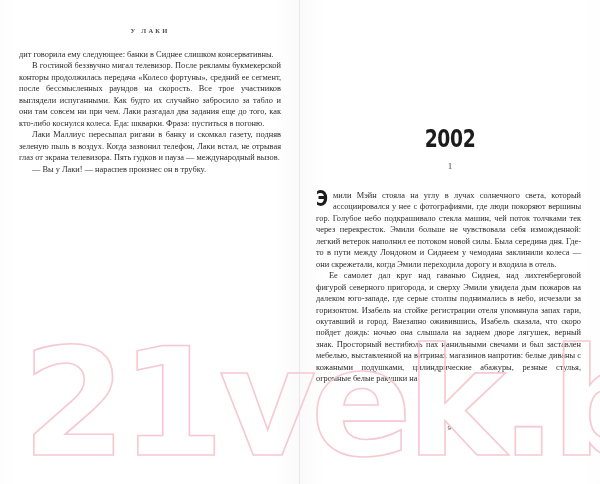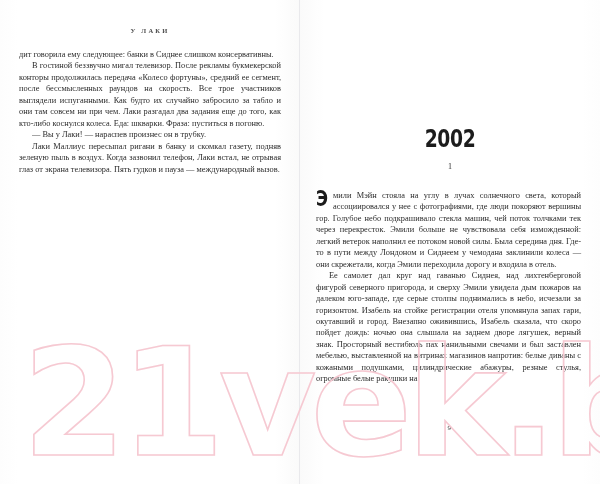--- a/index.html
+++ b/index.html
@@ -166,22 +166,22 @@
 <body>
 
 <div id="spread">
 
   <div class="page page-left">
     <div class="running-head">У ЛАКИ</div>
 
     <div class="text-col-left">
       <p class="body noindent">дит говорила ему следующее: банки в Сиднее слишком консервативны.</p>
       <p class="body">В гостиной беззвучно мигал телевизор. После рекламы букмекерской конторы продолжилась передача «Колесо фортуны», средний ее сегмент, после бессмысленных раундов на скорость. Все трое участников выглядели испуганными. Как будто их случайно забросило за табло и они там совсем ни при чем. Лаки разгадал два задания еще до того, как кто-либо коснулся колеса. Еда: шкварки. Фраза: пуститься в погоню.</p>
+      <p class="body">Лаки Маллиус пересыпал ригани в банку и скомкал газету, подняв зеленую пыль в воздух. Когда зазвонил телефон, Лаки встал, не отрывая глаз от экрана телевизора. Пять гудков и пауза — международный вызов.</p>
       <p class="body dialogue">— Вы у Лаки! — нараспев произнес он в трубку.</p>
-      <p class="body">Лаки Маллиус пересыпал ригани в банку и скомкал газету, подняв зеленую пыль в воздух. Когда зазвонил телефон, Лаки встал, не отрывая глаз от экрана телевизора. Пять гудков и пауза — международный вызов.</p>
     </div>
   </div>
 
   <div class="page page-right"></div>
 
   <div class="year-heading">2002</div>
 
   <div class="section-number">1</div>
 
   <div class="text-col-right">

